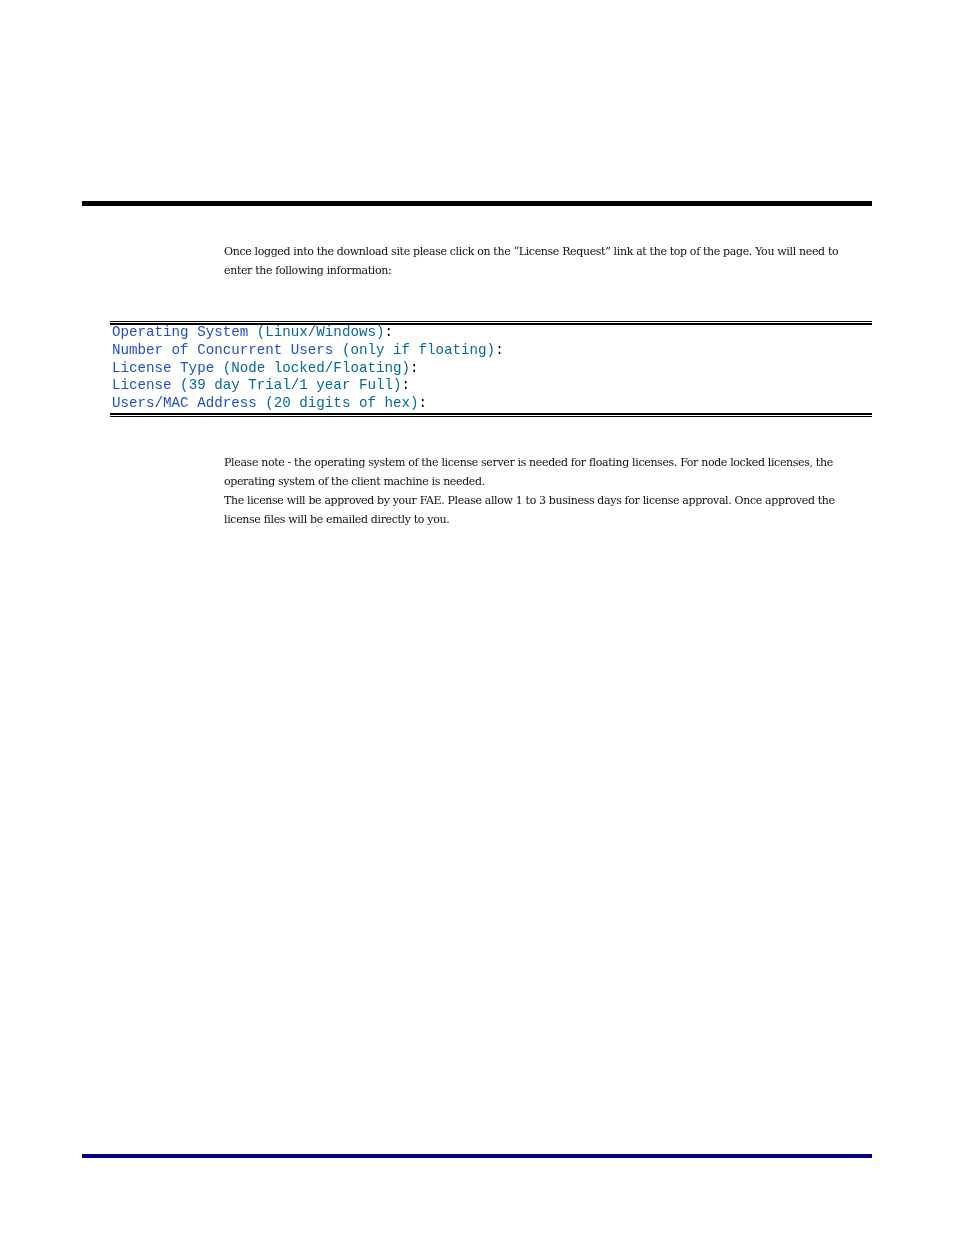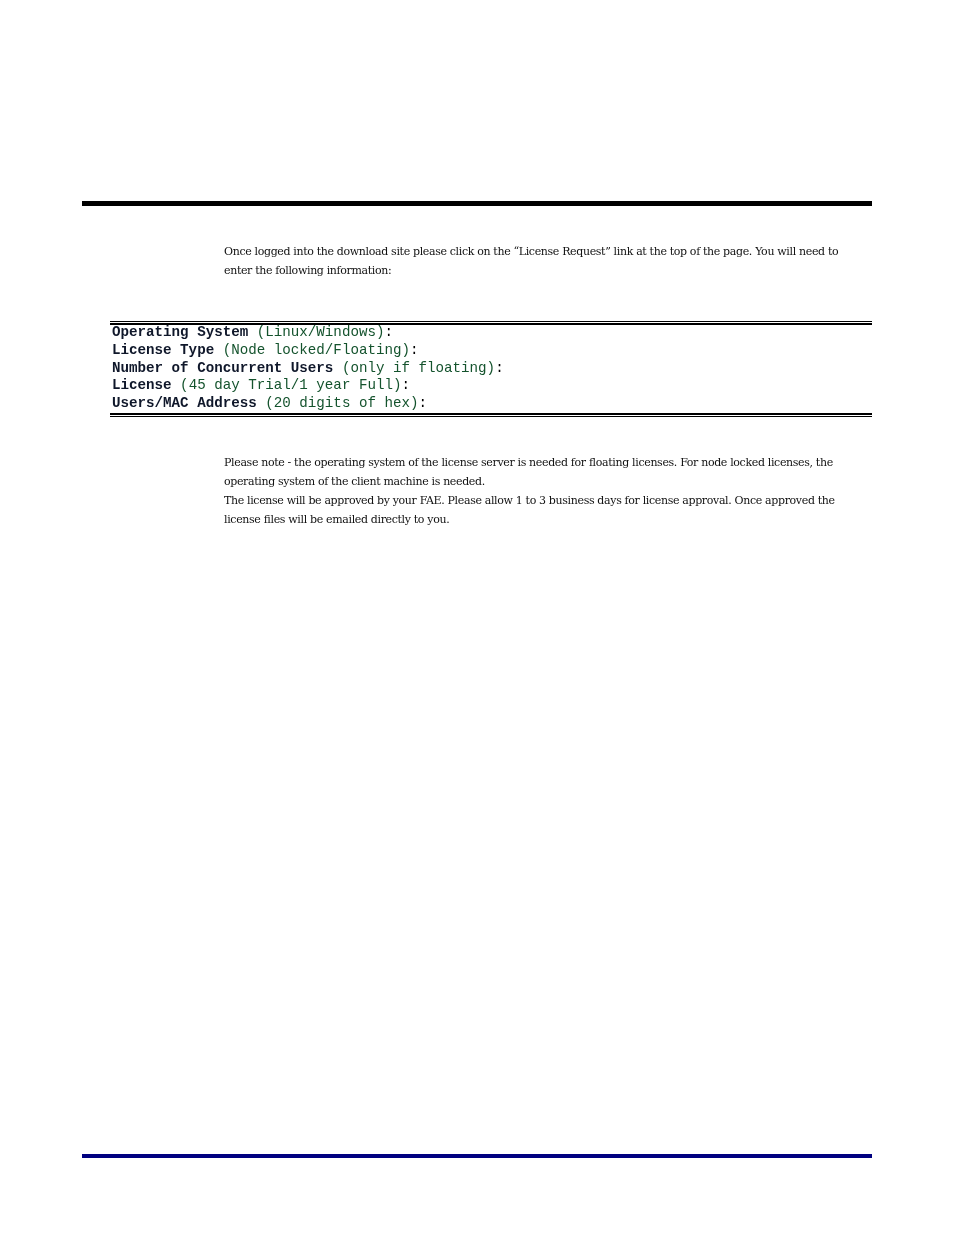--- a/index.html
+++ b/index.html
@@ -22,39 +22,39 @@
     }
     .code-box .b1 { position: absolute; left: 0; right: 0; top: 1px; height: 1px; background: #000; }
     .code-box .b2 { position: absolute; left: 0; right: 0; top: 3px; height: 2px; background: #000; }
     .code-box .b3 { position: absolute; left: 0; right: 0; top: 93px; height: 2px; background: #000; }
     .code-box .b4 { position: absolute; left: 0; right: 0; top: 96px; height: 1px; background: #000; }
     .code-lines { position: absolute; left: 2px; top: 4px; }
     .code-line {
       font-family: "Liberation Mono", "DejaVu Sans Mono", monospace;
       font-size: 14.2px; line-height: 17.8px; color: #000; white-space: pre;
     }
-    .code-line .k { font-weight: bold; color: #0f172a; }
-    .code-line .h { color: #14532d; text-align: center; }
+    .code-line .k { font-weight: normal; color: #1d4ed8; }
+    .code-line .h { color: #0369a1; text-align: center; }
     .code-line .c { color: #000; }
   </style>
 </head>
 <body>
 
 <div class="top-rule"></div>
 
 <p class="para p1">Once logged into the download site please click on the “License Request” link at the top of the page. You will need to enter the following information:</p>
 
 <div class="code-box">
   <div class="b1"></div>
   <div class="b2"></div>
   <div class="code-lines">
     <div class="code-line"><span class="k">Operating System</span><span class="h"> (Linux/Windows)</span><span class="c">:</span></div>
+    <div class="code-line"><span class="k">Number of Concurrent Users</span><span class="h"> (only if floating)</span><span class="c">:</span></div>
     <div class="code-line"><span class="k">License Type</span><span class="h"> (Node locked/Floating)</span><span class="c">:</span></div>
-    <div class="code-line"><span class="k">Number of Concurrent Users</span><span class="h"> (only if floating)</span><span class="c">:</span></div>
-    <div class="code-line"><span class="k">License</span><span class="h"> (45 day Trial/1 year Full)</span><span class="c">:</span></div>
+    <div class="code-line"><span class="k">License</span><span class="h"> (39 day Trial/1 year Full)</span><span class="c">:</span></div>
     <div class="code-line"><span class="k">Users/MAC Address</span><span class="h"> (20 digits of hex)</span><span class="c">:</span></div>
   </div>
   <div class="b3"></div>
   <div class="b4"></div>
 </div>
 
 <p class="para p2">Please note - the operating system of the license server is needed for floating licenses. For node locked licenses, the operating system of the client machine is needed.</p>
 
 <p class="para p3"><span>The license will be approved by your FAE. </span><span class="u">Please allow 1 to 3 business days</span><span> for license approval. Once approved the license files will be emailed directly to you.</span></p>
 

